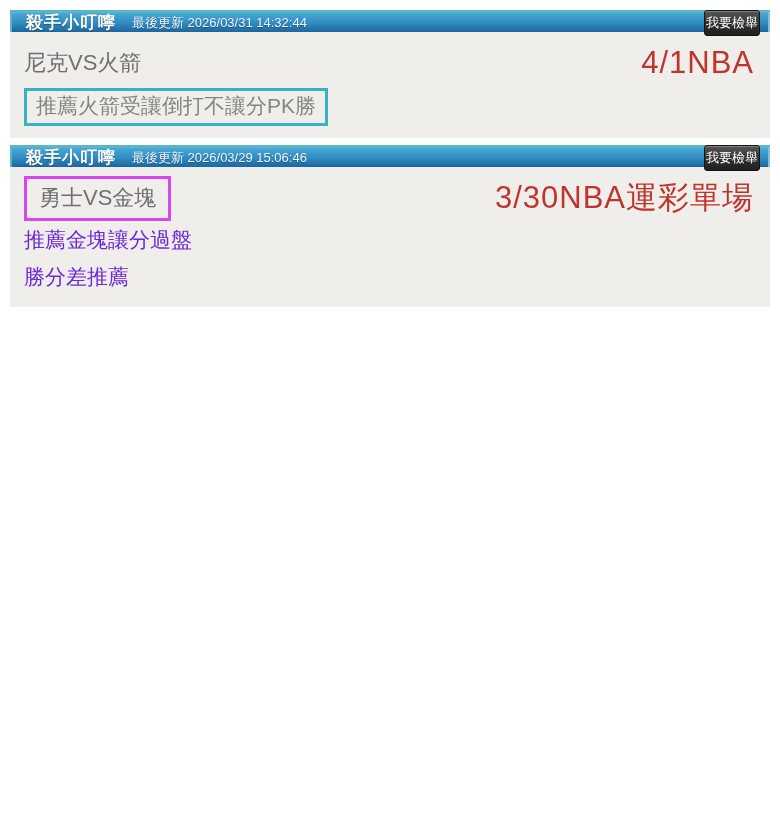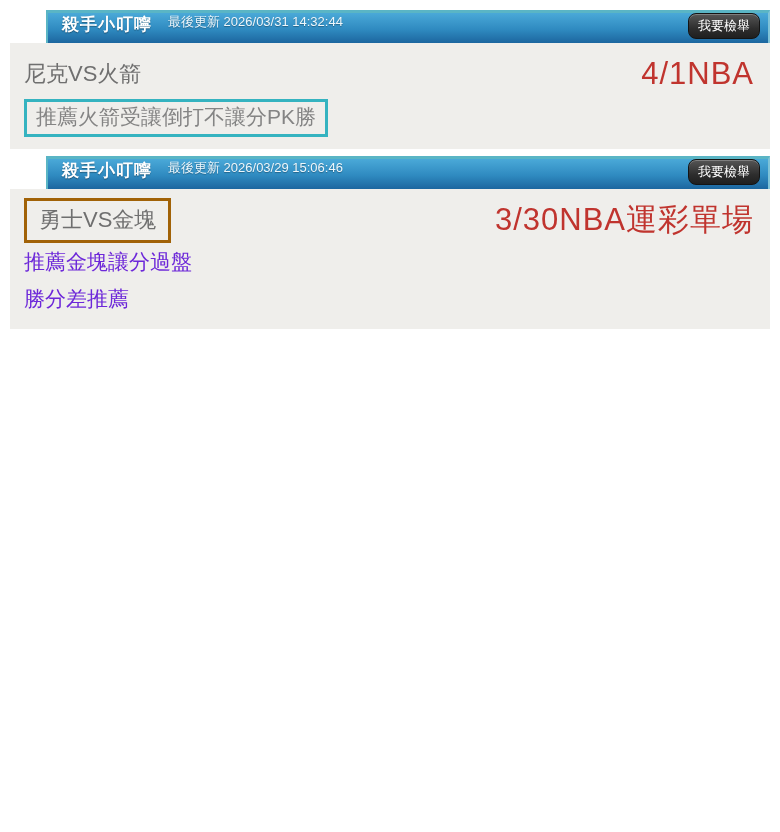--- a/index.html
+++ b/index.html
@@ -6,61 +6,60 @@
   body{
     width:780px;height:832px;
     background:#ffffff;
     font-family:"Liberation Sans","DejaVu Sans",sans-serif;
     overflow:hidden;
   }
   .wrap{padding:10px 10px 0 10px;}
 
   
   .panel-hdr{
-    height:33px;
+    height:22px;
     border-top:3px solid #5ab5c5;
     border-left:2px solid #5ab5c5;
     border-right:2px solid #7fc3d8;
     background:linear-gradient(180deg,#4aa9d8 0%,#2f8ac0 55%,#1c669f 100%);
-    display:flex;align-items:flex-start;
+    display:flex;align-items:center;
     padding:0 8px 0 14px;
     box-sizing:border-box;
-    margin-left:36px;
   }
   .brand{
     color:#ffffff;font-weight:bold;font-size:17px;
     text-shadow:0 1px 1px rgba(0,0,0,.35);
     letter-spacing:1px;
   }
   .updated{
     color:#eef7fc;font-size:13px;margin-left:16px;
     text-shadow:0 1px 1px rgba(0,0,0,.3);
   }
   .report-btn{
     margin-left:auto;
     background:linear-gradient(180deg,#565656 0%,#2e2e2e 60%,#1f1f1f 100%);
     border:1px solid #141414;
-    border-radius:8px;
+    border-radius:3px;
     color:#ffffff;font-size:13px;
-    padding:3px 9px;
+    padding:3px 1px;
     cursor:pointer;
     box-shadow:inset 0 1px 0 rgba(255,255,255,.25);
   }
 
   
   .panel-body{
     background:#efeeeb;
     padding:8px 16px 12px 14px;
   }
   .title-row{display:flex;align-items:center;min-height:46px;}
   .post-title{
     color:#6f6f6f;font-size:22px;flex:0 0 auto;
   }
   .post-title.boxed{
-    border:3px solid #a16207;
+    border:3px solid #d946ef;
     padding:4px 12px 5px 12px;
     background:#efeeeb;
   }
   .headline{
     flex:1;text-align:right;
     color:#c0342e;font-size:31px;
     letter-spacing:1px;
   }
   .body-text{
     color:#848484;font-size:21px;line-height:37px;

